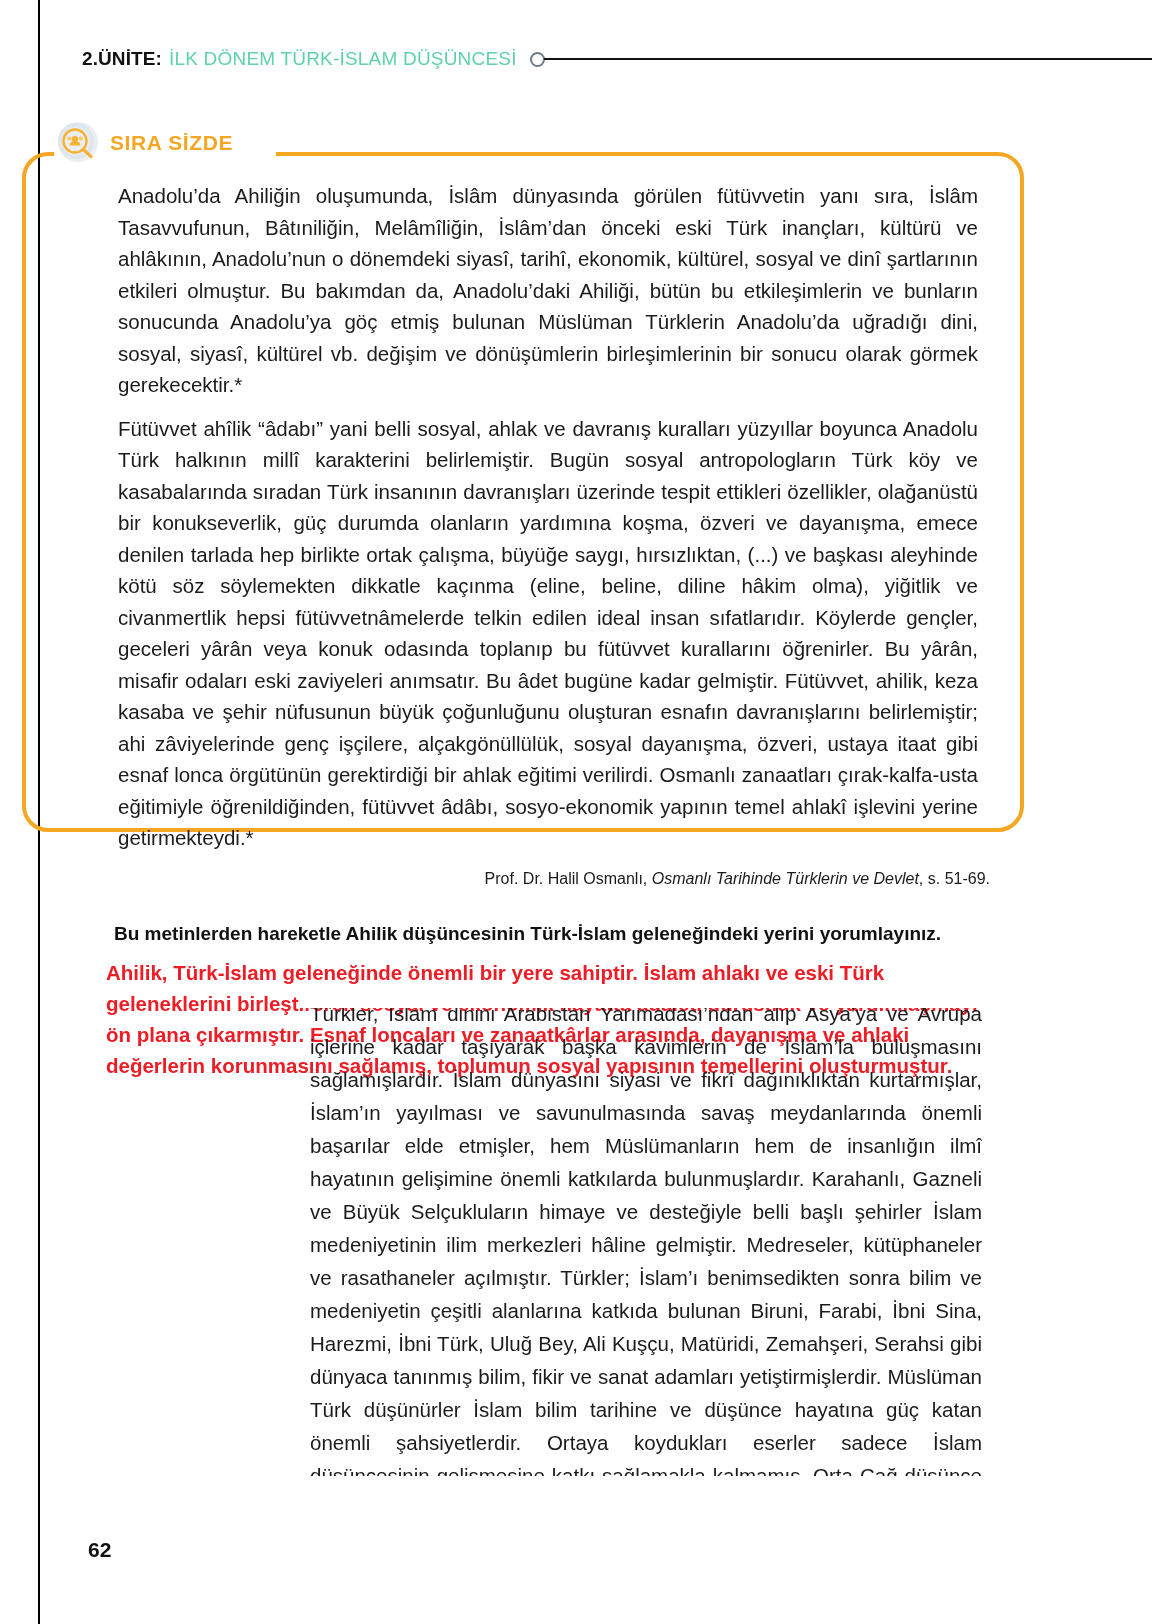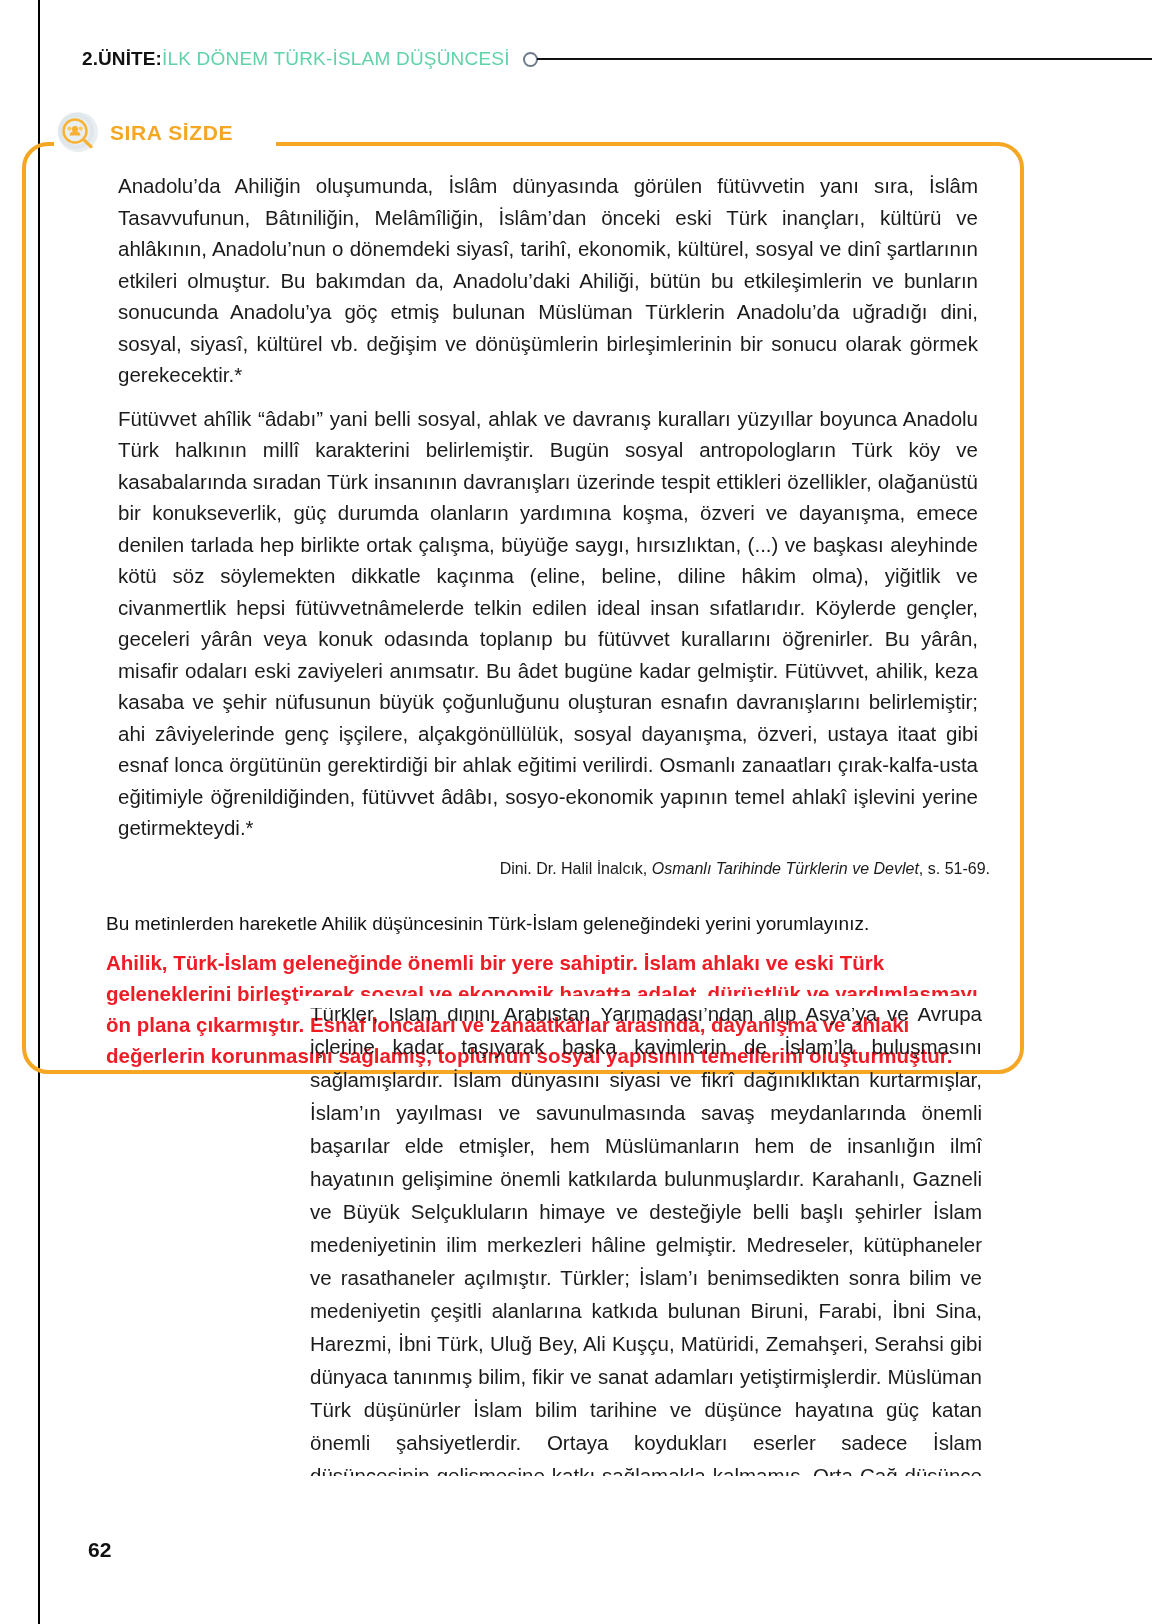--- a/index.html
+++ b/index.html
@@ -47,20 +47,21 @@
   .header-unit {
     font-size: 19px;
     font-weight: bold;
     letter-spacing: .1px;
     color: #121212;
   }
   .header-title {
     font-size: 19px;
     font-weight: normal;
     color: #5fd3a8;
+    margin-left: 7px;
     letter-spacing: .2px;
   }
   .header-dot {
     width: 11px;
     height: 11px;
     border-radius: 50%;
     border: 2px solid #6f7b8a;
     background: #fff;
     margin-left: 13px;
     flex: 0 0 auto;
@@ -69,23 +70,23 @@
     height: 2px;
     background: #111;
     flex: 1 1 auto;
     margin-left: -1px;
   }
 
   
   .activity {
     position: absolute;
     left: 22px;
-    top: 142px;
+    top: 152px;
     width: 1002px;
-    height: 932px;
+    height: 680px;
   }
   .activity-frame {
     position: absolute;
     left: 0;
     top: 0;
     width: 100%;
     height: 100%;
     border: 4px solid #f5a623;
     border-radius: 26px;
     box-sizing: border-box;
@@ -151,23 +152,23 @@
     font-size: 16px;
     line-height: 22px;
     text-align: right;
     margin: 14px 0 0 0;
     color: #1b1b1b;
   }
   .credit i { font-style: italic; }
 
   .question {
     font-size: 19px;
-    font-weight: normal;
+    font-weight: bold;
     line-height: 27px;
-    margin: 30px 0 0 0;
+    margin: 30px 0 0 8px;
     color: #111;
   }
   .answer {
     font-size: 20.5px;
     font-weight: bold;
     line-height: 31px;
     color: #ee1c25;
     margin: 10px 0 0 0;
   }
 
@@ -243,21 +244,21 @@
       <span class="badge-label">SIRA SİZDE</span>
     </div>
 
     <div class="activity-body">
 
       <p class="para">Anadolu’da Ahiliğin oluşumunda, İslâm dünyasında görülen fütüvvetin yanı sıra, İslâm Tasavvufunun, Bâtıniliğin, Melâmîliğin, İslâm’dan önceki eski Türk inançları, kültürü ve ahlâkının, Anadolu’nun o dönemdeki siyasî, tarihî, ekonomik, kültürel, sosyal ve dinî şartlarının etkileri olmuştur. Bu bakımdan da, Anadolu’daki Ahiliği, bütün bu etkileşimlerin ve bunların sonucunda Anadolu’ya göç etmiş bulunan Müslüman Türklerin Anadolu’da uğradığı dini, sosyal, siyasî, kültürel vb. değişim ve dönüşümlerin birleşimlerinin bir sonucu olarak görmek gerekecektir.*</p>
 
 
       <p class="para">Fütüvvet ahîlik “âdabı” yani belli sosyal, ahlak ve davranış kuralları yüzyıllar boyunca Anadolu Türk halkının millî karakterini belirlemiştir. Bugün sosyal antropologların Türk köy ve kasabalarında sıradan Türk insanının davranışları üzerinde tespit ettikleri özellikler, olağanüstü bir konukseverlik, güç durumda olanların yardımına koşma, özveri ve dayanışma, emece denilen tarlada hep birlikte ortak çalışma, büyüğe saygı, hırsızlıktan, (...) ve başkası aleyhinde kötü söz söylemekten dikkatle kaçınma (eline, beline, diline hâkim olma), yiğitlik ve civanmertlik hepsi fütüvvetnâmelerde telkin edilen ideal insan sıfatlarıdır. Köylerde gençler, geceleri yârân veya konuk odasında toplanıp bu fütüvvet kurallarını öğrenirler. Bu yârân, misafir odaları eski zaviyeleri anımsatır. Bu âdet bugüne kadar gelmiştir. Fütüvvet, ahilik, keza kasaba ve şehir nüfusunun büyük çoğunluğunu oluşturan esnafın davranışlarını belirlemiştir; ahi zâviyelerinde genç işçilere, alçakgönüllülük, sosyal dayanışma, özveri, ustaya itaat gibi esnaf lonca örgütünün gerektirdiği bir ahlak eğitimi verilirdi. Osmanlı zanaatları çırak-kalfa-usta eğitimiyle öğrenildiğinden, fütüvvet âdâbı, sosyo-ekonomik yapının temel ahlakî işlevini yerine getirmekteydi.*</p>
 
-      <p class="credit"><span>Dini. Dr. Halil İnalcık, </span><i>Osmanlı Tarihinde Türklerin ve Devlet</i><span>, s. 51-69.</span></p>
+      <p class="credit"><span>Prof. Dr. Halil Osmanlı, </span><i>Osmanlı Tarihinde Türklerin ve Devlet</i><span>, s. 51-69.</span></p>
 
       <p class="question">Bu metinlerden hareketle Ahilik düşüncesinin Türk-İslam geleneğindeki yerini yorumlayınız.</p>
 
       <p class="answer">Ahilik, Türk-İslam geleneğinde önemli bir yere sahiptir. İslam ahlakı ve eski Türk geleneklerini birleştirerek sosyal ve ekonomik hayatta adalet, dürüstlük ve yardımlaşmayı ön plana çıkarmıştır. Esnaf loncaları ve zanaatkârlar arasında, dayanışma ve ahlaki değerlerin korunmasını sağlamış, toplumun sosyal yapısının temellerini oluşturmuştur.</p>
     </div>
   </div>
 
   <div class="lower-col">
     <p class="clip-top">Türkler, İslam dinini Arabistan Yarımadası’ndan alıp Asya’ya ve Avrupa içlerine kadar taşıyarak başka kavimlerin de İslam’la buluşmasını sağlamışlardır. İslam dünyasını siyasi ve fikrî dağınıklıktan kurtarmışlar, İslam’ın yayılması ve savunulmasında savaş meydanlarında önemli başarılar elde etmişler, hem Müslümanların hem de insanlığın ilmî hayatının gelişimine önemli katkılarda bulunmuşlardır. Karahanlı, Gazneli ve Büyük Selçukluların himaye ve desteğiyle belli başlı şehirler İslam medeniyetinin ilim merkezleri hâline gelmiştir. Medreseler, kütüphaneler ve rasathaneler açılmıştır. Türkler; İslam’ı benimsedikten sonra bilim ve medeniyetin çeşitli alanlarına katkıda bulunan Biruni, Farabi, İbni Sina, Harezmi, İbni Türk, Uluğ Bey, Ali Kuşçu, Matüridi, Zemahşeri, Serahsi gibi dünyaca tanınmış bilim, fikir ve sanat adamları yetiştirmişlerdir. Müslüman Türk düşünürler İslam bilim tarihine ve düşünce hayatına güç katan önemli şahsiyetlerdir. Ortaya koydukları eserler sadece İslam düşüncesinin gelişmesine katkı sağlamakla kalmamış, Orta Çağ düşünce dünyasını da aydınlatmıştır.</p>
   </div>

